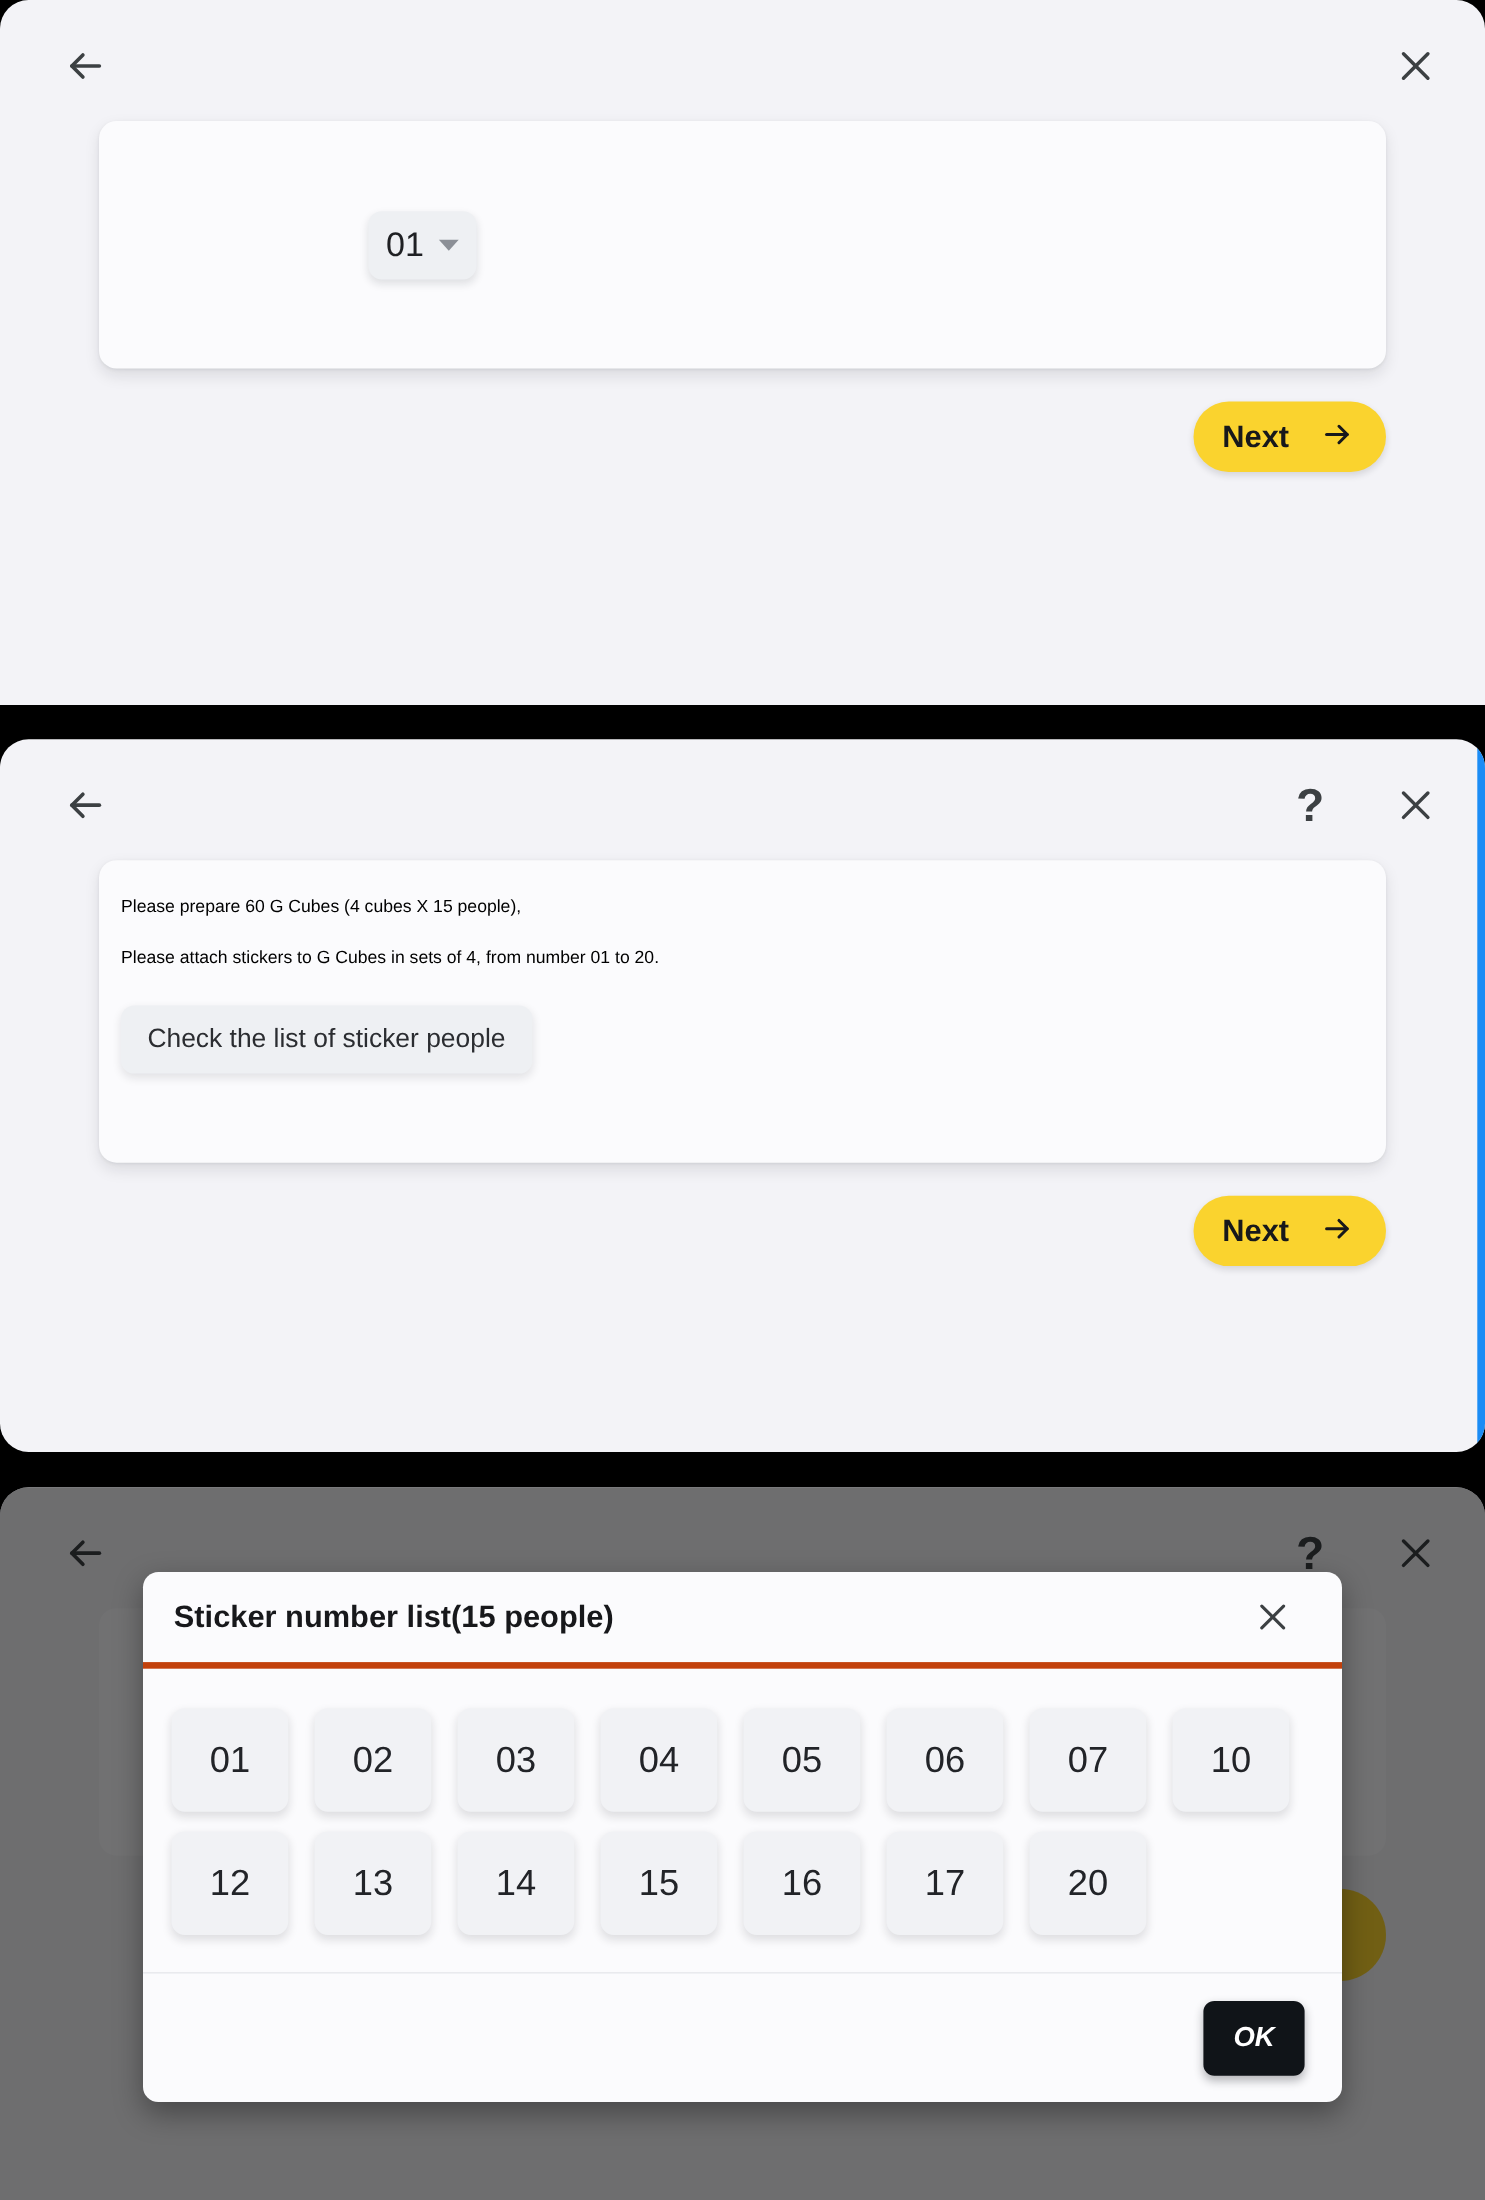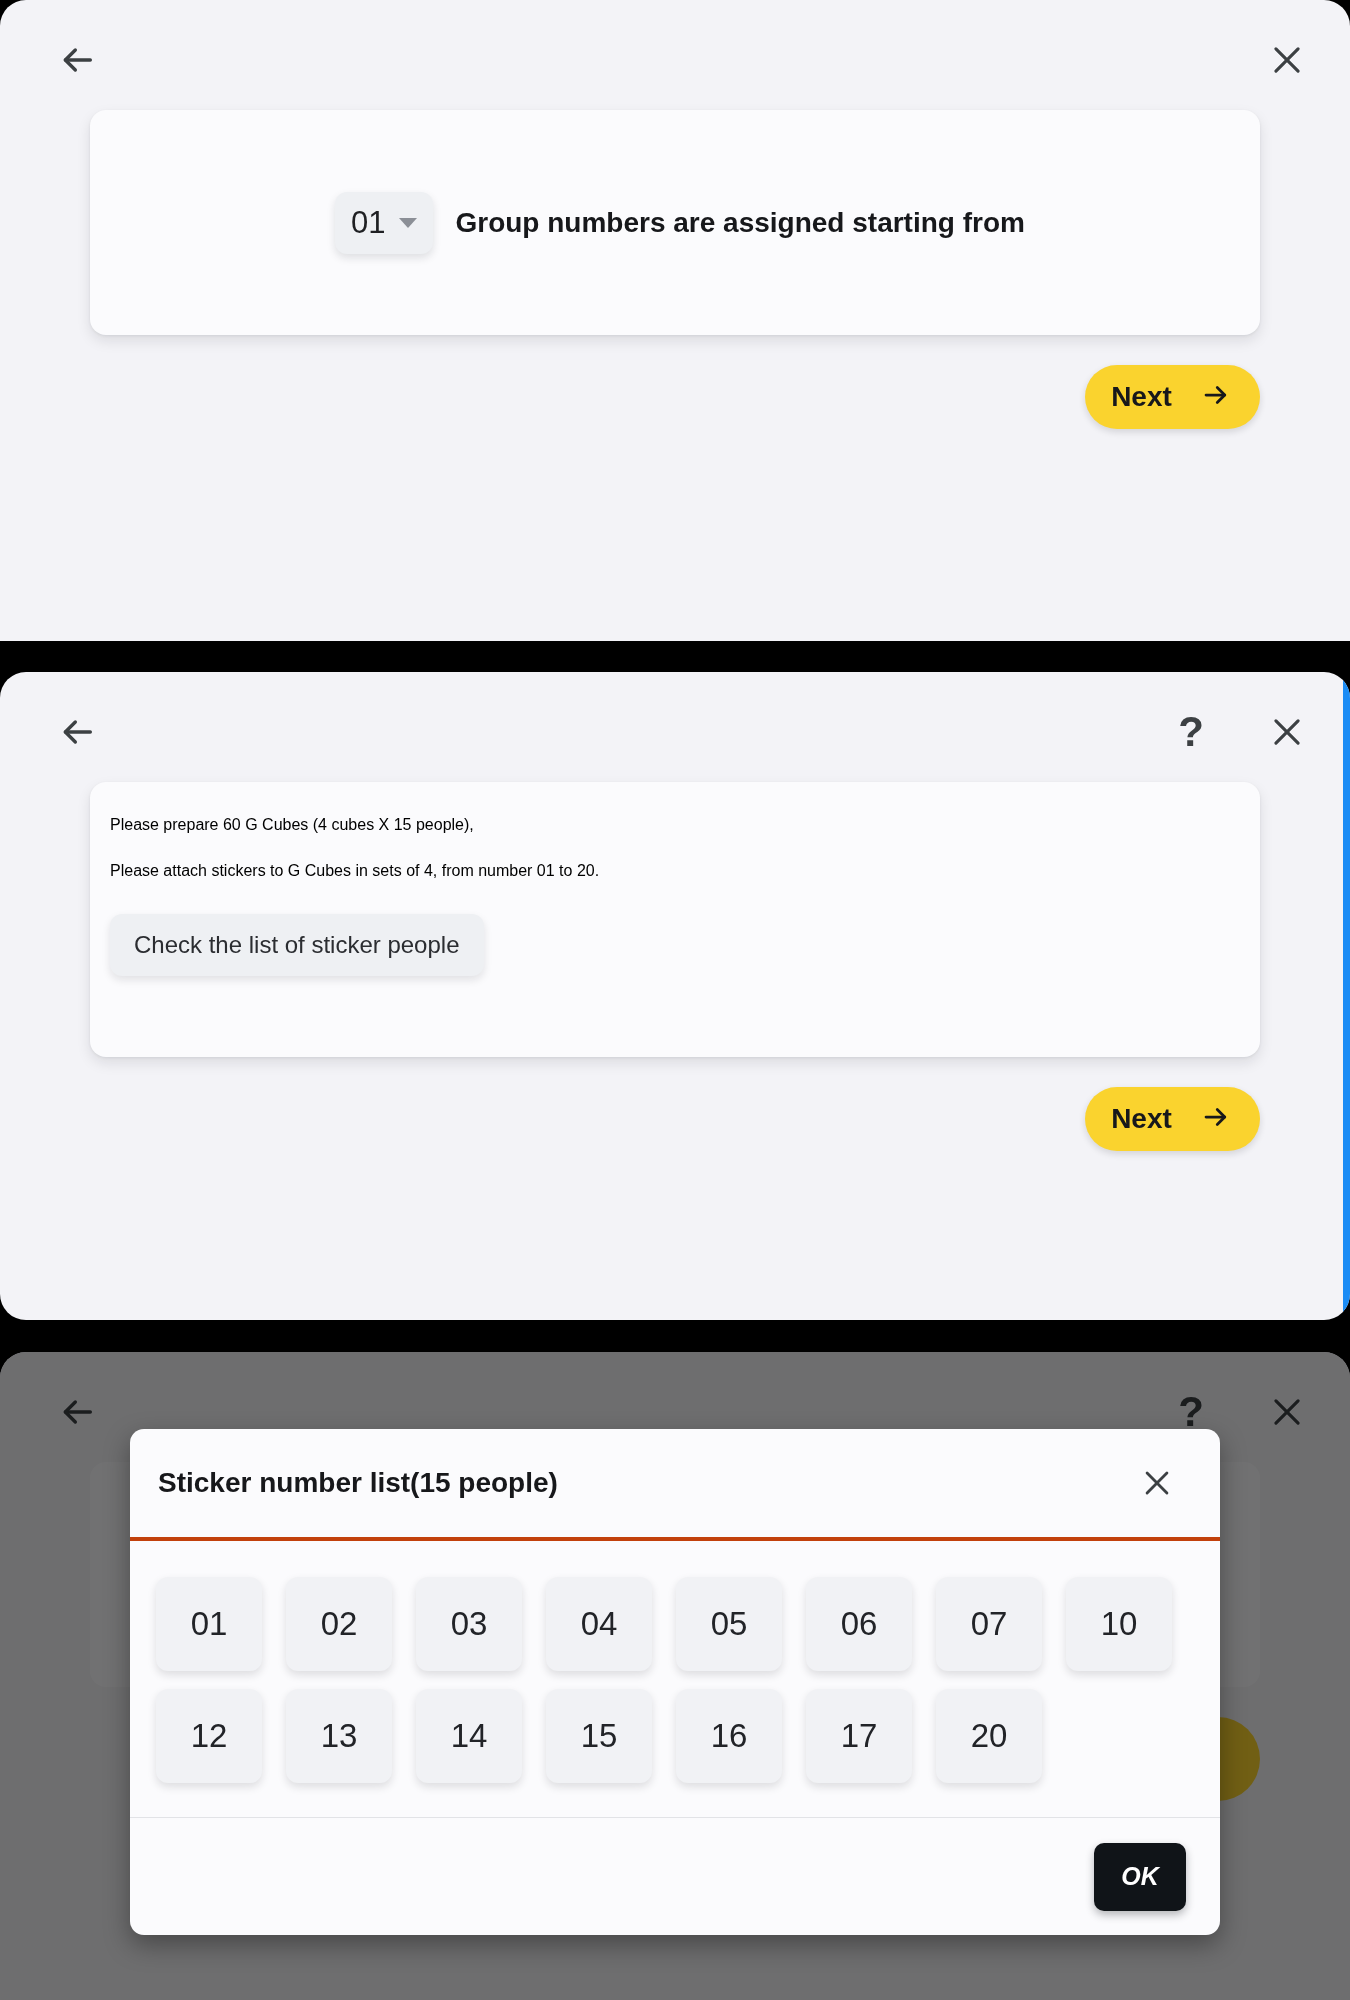--- a/index.html
+++ b/index.html
@@ -120,24 +120,24 @@
   .modal{
     position:absolute;
     left:130px;right:130px;
     top:77px;
     background:#fbfbfd;
     border-radius:14px;
     box-shadow:0 10px 26px rgba(0,0,0,.35);
     overflow:hidden;
   }
   .modal-head{
-    height:112px;
+    height:88px;
     display:flex;align-items:center;
     padding:0 34px 0 28px;
-    border-bottom:4px solid #c2410c;
+    border-bottom:6px solid #c2410c;
     box-sizing:border-box;
   }
   .modal-title{font-size:28px;font-weight:700;color:#17181b;}
   .modal-head .spacer{flex:1;}
 
   .modal-body{padding:36px 26px 34px 26px;}
   .num-row{display:flex;gap:0;justify-content:flex-start;}
   .num-row + .num-row{margin-top:18px;}
   .num-cell{
     width:106px;height:94px;
@@ -202,21 +202,20 @@
         </svg>
       </div>
     </div>
 
     <div class="card card-1">
       <div class="sel-row">
         <div class="select-box">
           <span class="select-val">01</span>
           <span class="caret"></span>
         </div>
-        <div class="sel-label">Group numbers are assigned starting from</div>
       </div>
     </div>
 
     <div class="next-btn" style="right:90px;top:365px;">
       <span class="lbl">Next</span>
       <span>
         <svg width="36" height="30" viewBox="0 0 24 24" fill="none" stroke="#17181b" stroke-width="2.2" stroke-linecap="round" stroke-linejoin="round">
           <line x1="4" y1="12" x2="19" y2="12"></line>
           <polyline points="13 6 19 12 13 18"></polyline>
         </svg>

